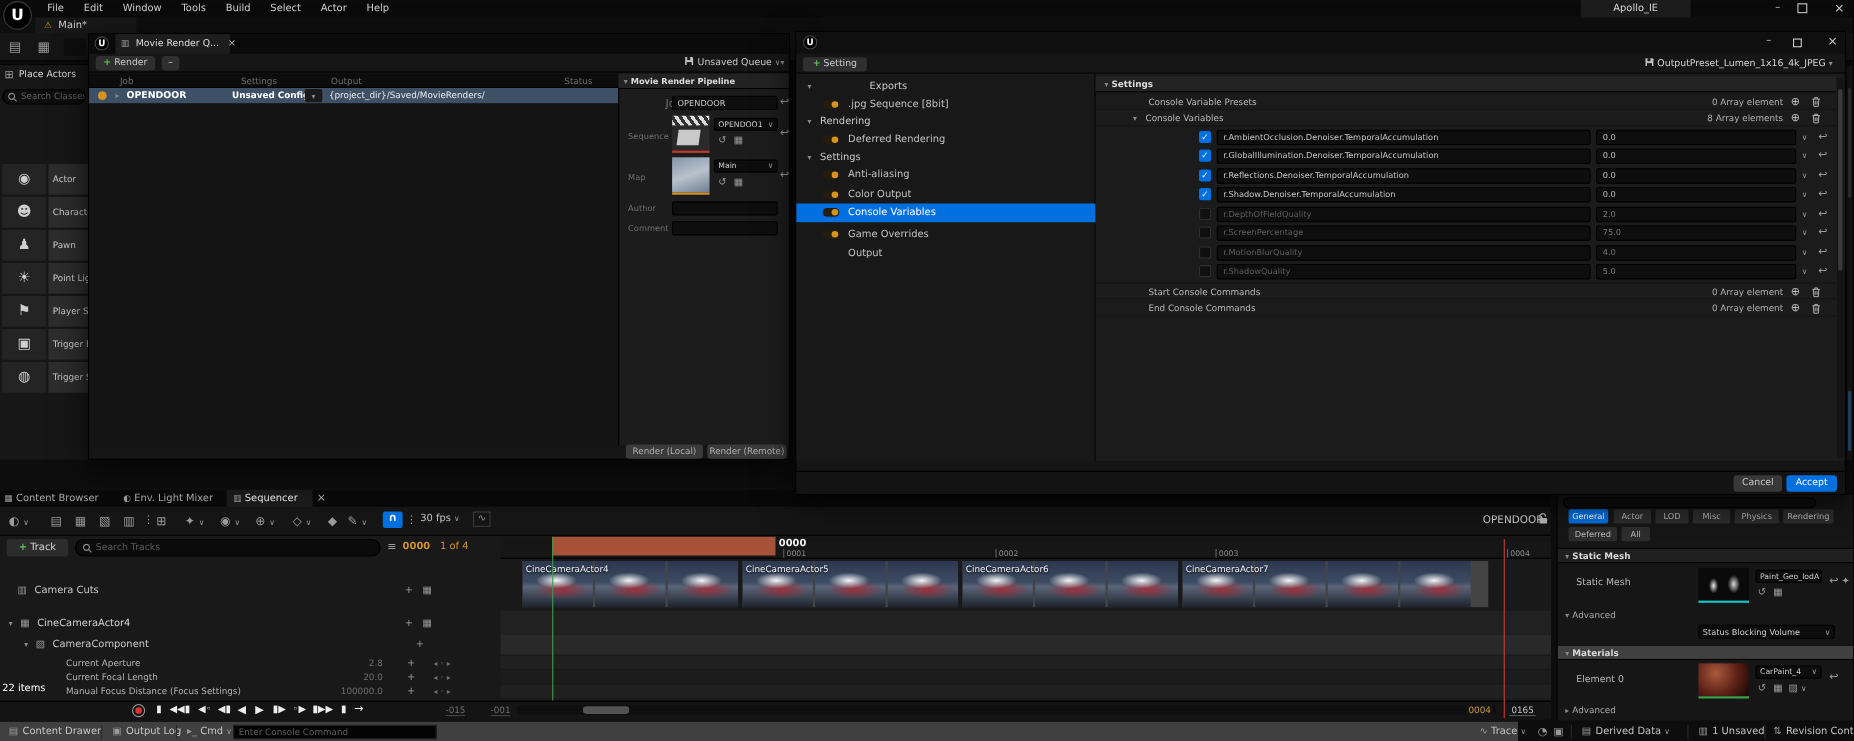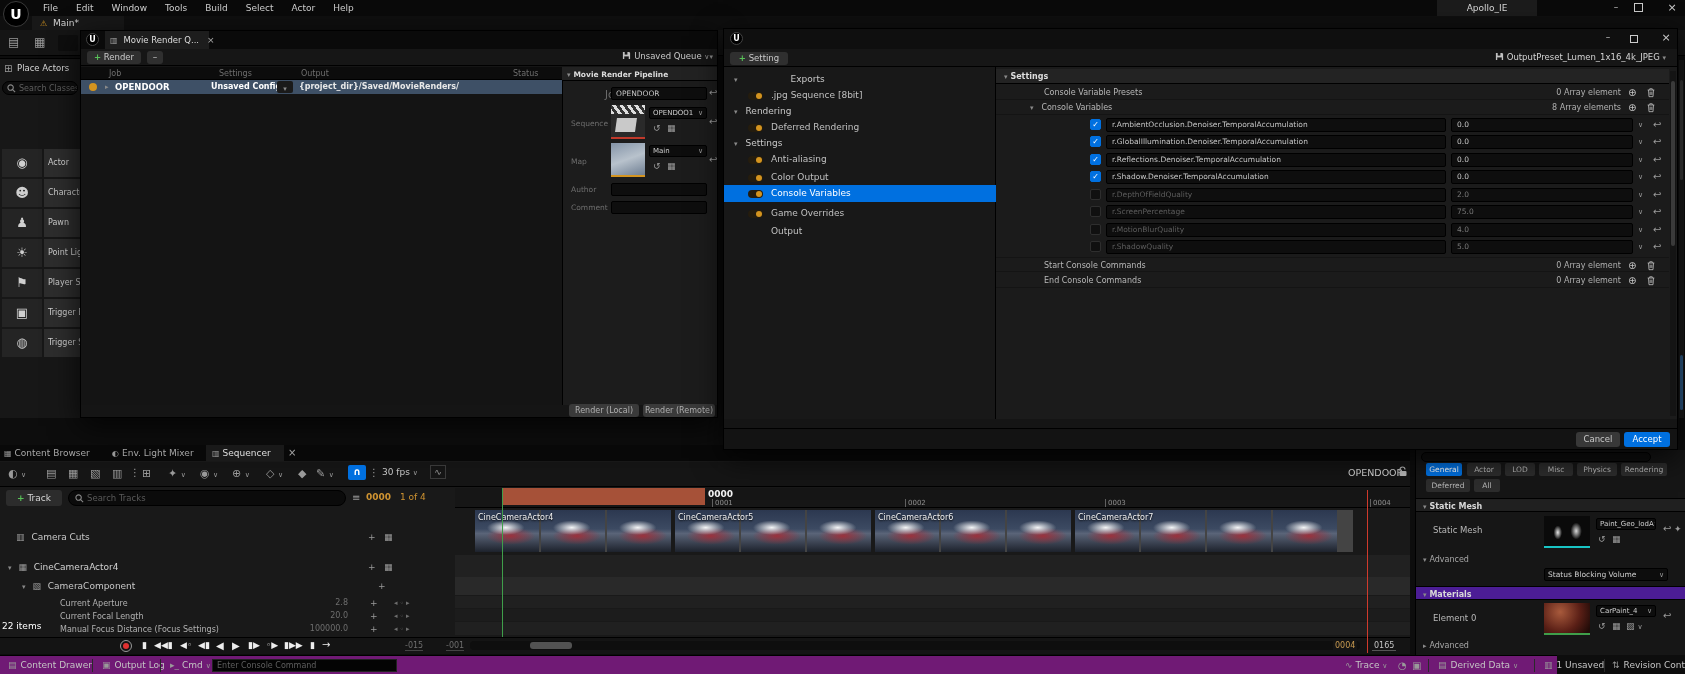--- a/index.html
+++ b/index.html
@@ -296,40 +296,40 @@
     <span class="a ic" style="left:258px;top:74px;font-size:9px;">✦</span>
 
     <div class="a nw" style="left:0;top:103px;width:270px;height:13px;line-height:13px;">
       <span class="caret" style="margin-left:7px;">▾</span> <span style="color:#a8a8a8;font-size:8px;">Advanced</span>
     </div>
     <div class="combo a" style="left:128px;top:118px;width:124px;height:13px;font-size:7.5px;">
       <span>Status Blocking Volume</span>
         <span class="chev">∨</span>
     </div>
 
-    <div class="a nw" style="left:0;top:136px;width:270px;height:14px;background:#4c1d95;line-height:14px;border-top:1px solid #000;border-bottom:1px solid #000;">
+    <div class="a nw" style="left:0;top:136px;width:270px;height:14px;background:#404040;line-height:14px;border-top:1px solid #000;border-bottom:1px solid #000;">
       <span class="caret" style="margin-left:7px;">▾</span> <span style="color:#d8d8d8;font-weight:bold;font-size:8px;">Materials</span>
     </div>
     <span class="a nw" style="left:17px;top:163px;font-size:8.5px;color:#b8b8b8;">Element 0</span>
     <div class="a" style="left:128px;top:153px;width:46px;height:32px;background:radial-gradient(circle at 35% 30%,#a85a3c,#5a1f16 55%,#200b08 92%);border-bottom:2px solid #3f9e4a;"></div>
     <div class="combo a" style="left:180px;top:155px;width:60px;height:12px;font-size:7px;">
       <span>CarPaint_4</span>
         <span class="chev">∨</span>
     </div>
     <span class="a ic" style="left:182px;top:171px;font-size:9px;">↺</span>
     <span class="a ic" style="left:196px;top:171px;font-size:9px;">▦</span>
     <span class="a ic" style="left:210px;top:171px;font-size:9px;">▨ <span class="chev">∨</span></span>
     <span class="a reset" style="left:247px;top:161px;">↩</span>
 
     <div class="a nw" style="left:0;top:189px;width:270px;height:13px;line-height:13px;">
       <span class="caret" style="margin-left:7px;">▸</span> <span style="color:#a8a8a8;font-size:8px;">Advanced</span>
     </div>
   </div>
 
-  <div class="a" style="left:0;top:655px;width:1557px;height:19px;background:#701a75;border-top:1px solid #000;line-height:19px;">
+  <div class="a" style="left:0;top:655px;width:1380px;height:19px;background:#404040;border-top:1px solid #000;line-height:19px;">
     <span class="a nw" style="left:8px;top:0;color:#c4c4c4;"><span class="ic" style="margin-right:4px;">▤</span><span>Content Drawer</span></span>
     <span class="a" style="left:92px;top:3px;width:1px;height:13px;background:#2a2a2a;"></span>
     <span class="a nw" style="left:102px;top:0;color:#c4c4c4;"><span class="ic" style="margin-right:4px;">▣</span><span>Output Log</span></span>
     <span class="a" style="left:160px;top:3px;width:1px;height:13px;background:#2a2a2a;"></span>
     <span class="a nw" style="left:170px;top:0;color:#c4c4c4;"><span class="ic" style="margin-right:3px;">▸_</span><span>Cmd</span> <span class="chev">∨</span></span>
     <div class="a" style="left:212px;top:3px;width:185px;height:13px;background:#040404;border:1px solid #222;line-height:11px;padding-left:4px;">
       <span style="color:#5f5f5f;font-size:8px;">Enter Console Command</span>
     </div>
     <span class="a nw" style="left:1345px;top:0;color:#c4c4c4;"><span class="ic" style="margin-right:3px;">∿</span><span>Trace</span> <span class="chev">∨</span></span>
     <span class="a ic" style="left:1398px;top:0;font-size:10px;">◔</span>
@@ -370,21 +370,21 @@
       <span class="a nw dim" style="left:220px;font-size:8px;">Output</span>
       <span class="a nw dim" style="left:432px;font-size:8px;">Status</span>
     </div>
 
     <div class="a" style="left:0;top:49px;width:481px;height:14px;background:#3e5066;line-height:14px;">
       <span class="a" style="left:8px;top:3px;width:8px;height:8px;border-radius:4px;background:#d4941f;"></span>
       <span class="a caret" style="left:24px;top:0;line-height:14px;">▸</span>
       <span class="a nw" style="left:34px;color:#fff;font-weight:bold;font-size:8.5px;">OPENDOOR</span>
       <span class="a nw" style="left:130px;color:#fff;font-weight:bold;font-size:8px;">Unsaved Config*</span>
       <span class="a" style="left:196px;top:1px;width:16px;height:12px;background:#1a1a1a;border-radius:2px;text-align:center;"><span class="caret" style="line-height:12px;">▾</span></span>
-      <span class="a nw" style="left:218px;color:#e8e8e8;font-size:8px;font-weight:bold;">{project_dir}/Saved/MovieRenders/</span>
+      <span class="a nw" style="left:218px;color:#e8e8e8;font-size:8px;">{project_dir}/Saved/MovieRenders/</span>
     </div>
     <div class="a" style="left:0;top:63px;width:481px;height:311px;background:#141414;"></div>
 
     <div class="a" style="left:481px;top:36px;width:155px;height:338px;background:#1c1c1c;border-left:1px solid #000;"></div>
     <div class="a nw" style="left:481px;top:36px;width:155px;height:14px;background:#222;line-height:14px;border-bottom:1px solid #000;">
       <span class="caret" style="margin-left:5px;">▾</span> <span style="color:#ddd;font-weight:bold;font-size:7.5px;">Movie Render Pipeline</span>
     </div>
     <span class="a nw dim" style="left:490px;top:58px;font-size:10px;margin-left:34px;">Job Name</span>
     <div class="a inp nw" style="left:530px;top:56px;width:96px;height:13px;line-height:11px;padding-left:4px;font-size:7.5px;"><span>OPENDOOR</span></div>
     <span class="a reset" style="left:628px;top:57px;">↩</span>

